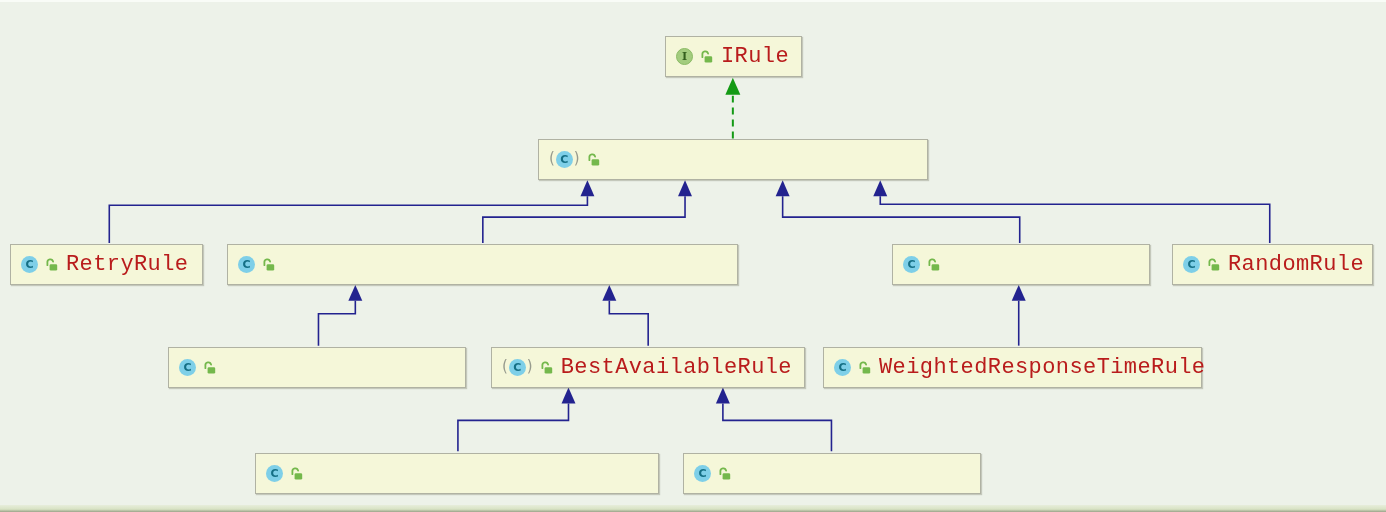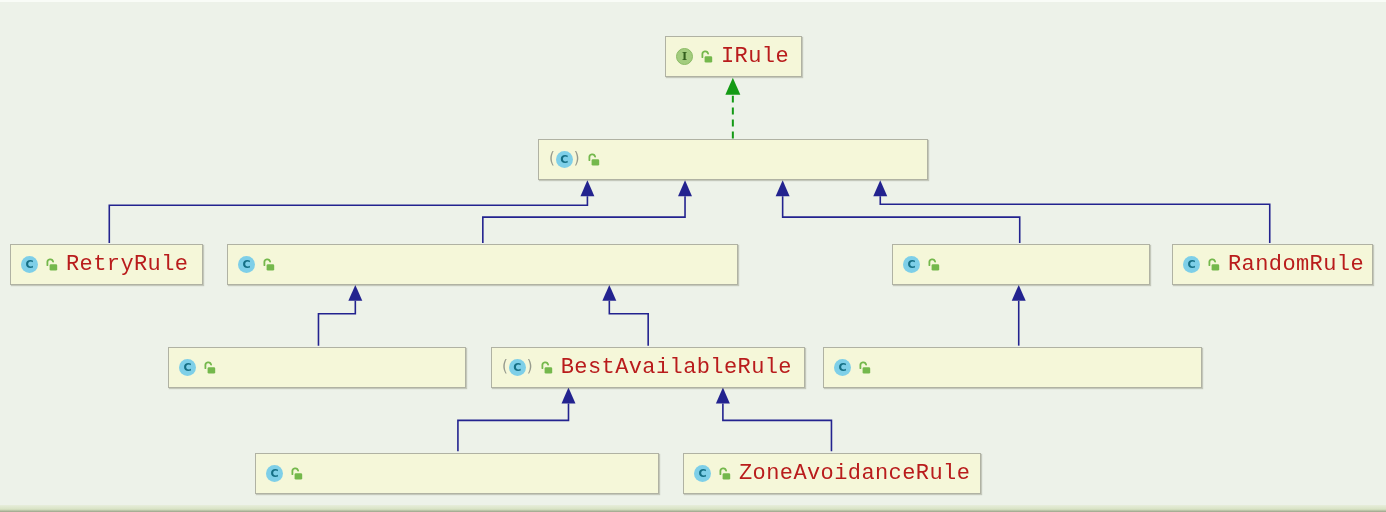--- a/index.html
+++ b/index.html
@@ -170,34 +170,34 @@
       <span class="label">BestAvailableRule</span>
     </div>
     <div class="node" style="left: 823px; top: 345px; width: 379px; height: 41px;">
       <span class="circle class-kind">
         <span>C</span>
       </span>
       <svg width="14" height="14" viewBox="0 0 14 14" class="lock-icon">
         <path d="M2.4 7.2 V4.6 A2.9 2.9 0 0 1 8.1 3.6" fill="none" stroke="#74b84c" stroke-width="1.8" stroke-linecap="round"></path>
         <rect x="4.6" y="6.2" width="7.6" height="6.4" rx="1.3" fill="#74b84c"></rect>
       </svg>
+      <span class="label">WeightedResponseTimeRule</span>
     </div>
     <div class="node" style="left: 255px; top: 451px; width: 404px; height: 41px;">
       <span class="circle class-kind">
         <span>C</span>
       </span>
       <svg width="14" height="14" viewBox="0 0 14 14" class="lock-icon">
         <path d="M2.4 7.2 V4.6 A2.9 2.9 0 0 1 8.1 3.6" fill="none" stroke="#74b84c" stroke-width="1.8" stroke-linecap="round"></path>
         <rect x="4.6" y="6.2" width="7.6" height="6.4" rx="1.3" fill="#74b84c"></rect>
       </svg>
     </div>
     <div class="node" style="left: 683px; top: 451px; width: 298px; height: 41px;">
       <span class="circle class-kind">
         <span>C</span>
       </span>
       <svg width="14" height="14" viewBox="0 0 14 14" class="lock-icon">
         <path d="M2.4 7.2 V4.6 A2.9 2.9 0 0 1 8.1 3.6" fill="none" stroke="#74b84c" stroke-width="1.8" stroke-linecap="round"></path>
         <rect x="4.6" y="6.2" width="7.6" height="6.4" rx="1.3" fill="#74b84c"></rect>
       </svg>
-      <span class="label">ZoneAvoidanceRule</span>
     </div>
     <div class="bottom-edge"></div>
 </div>
 
 </body></html>

